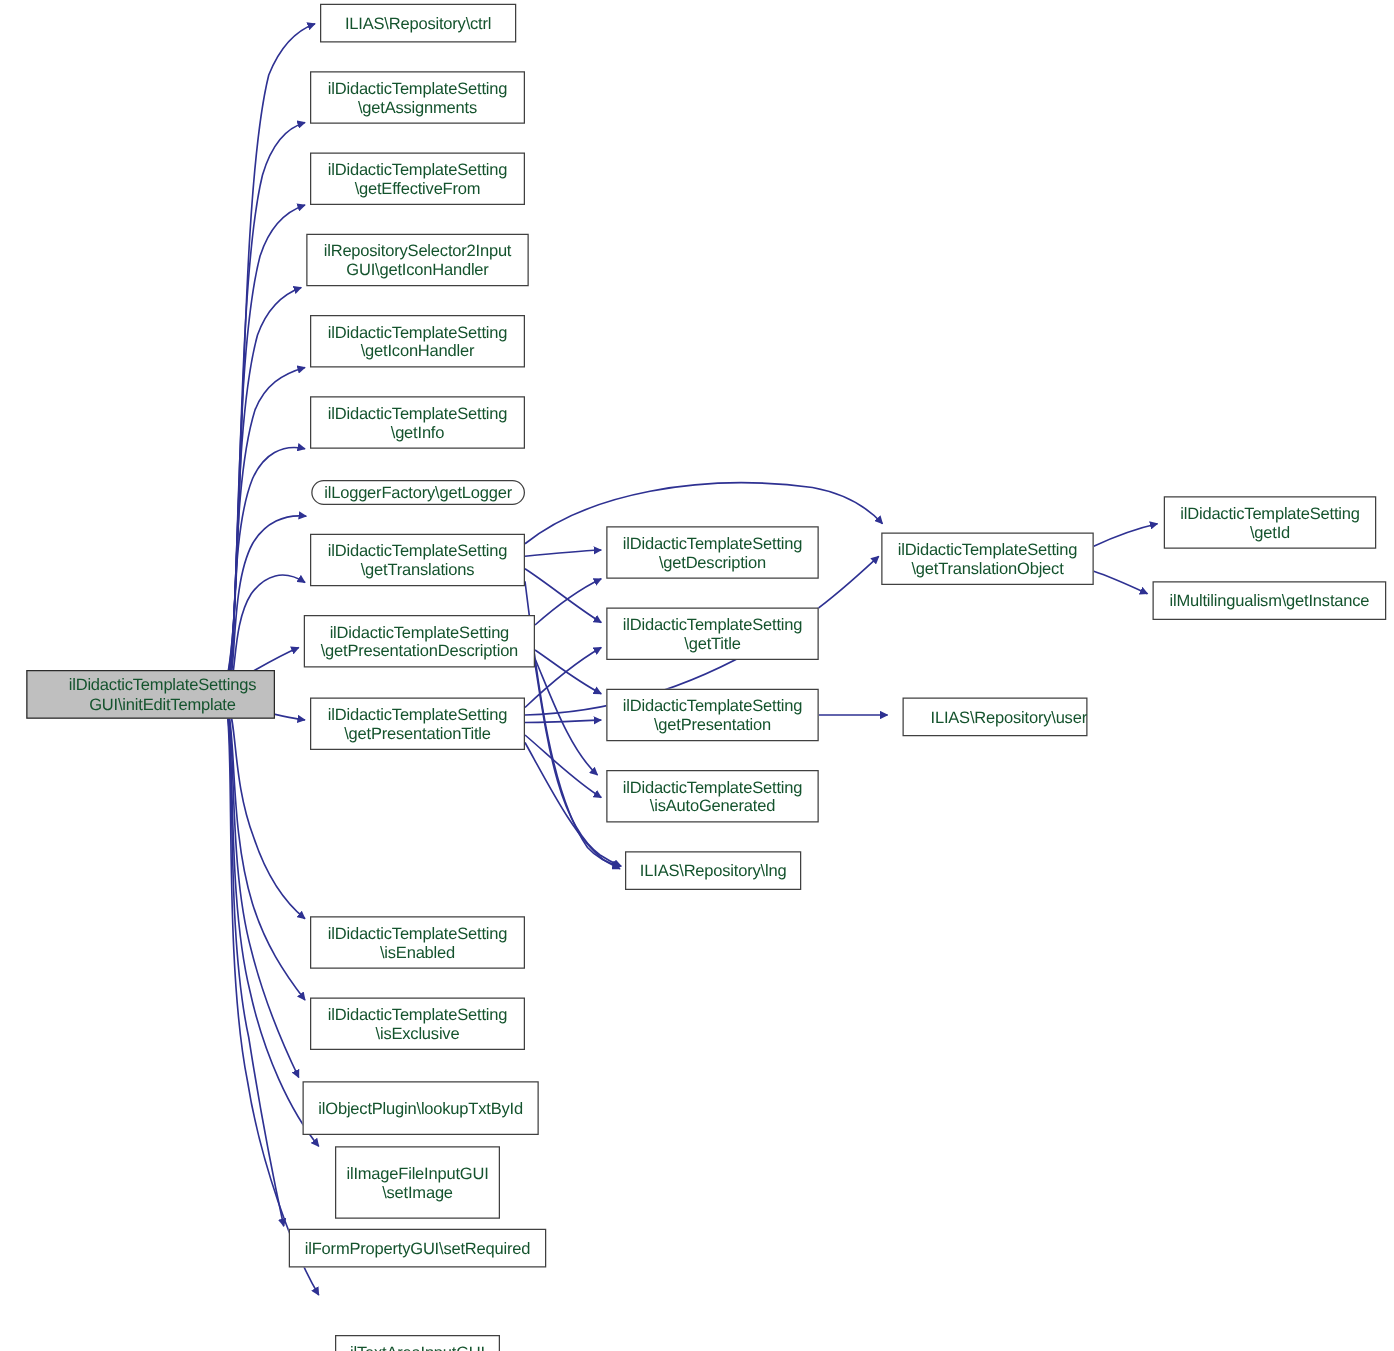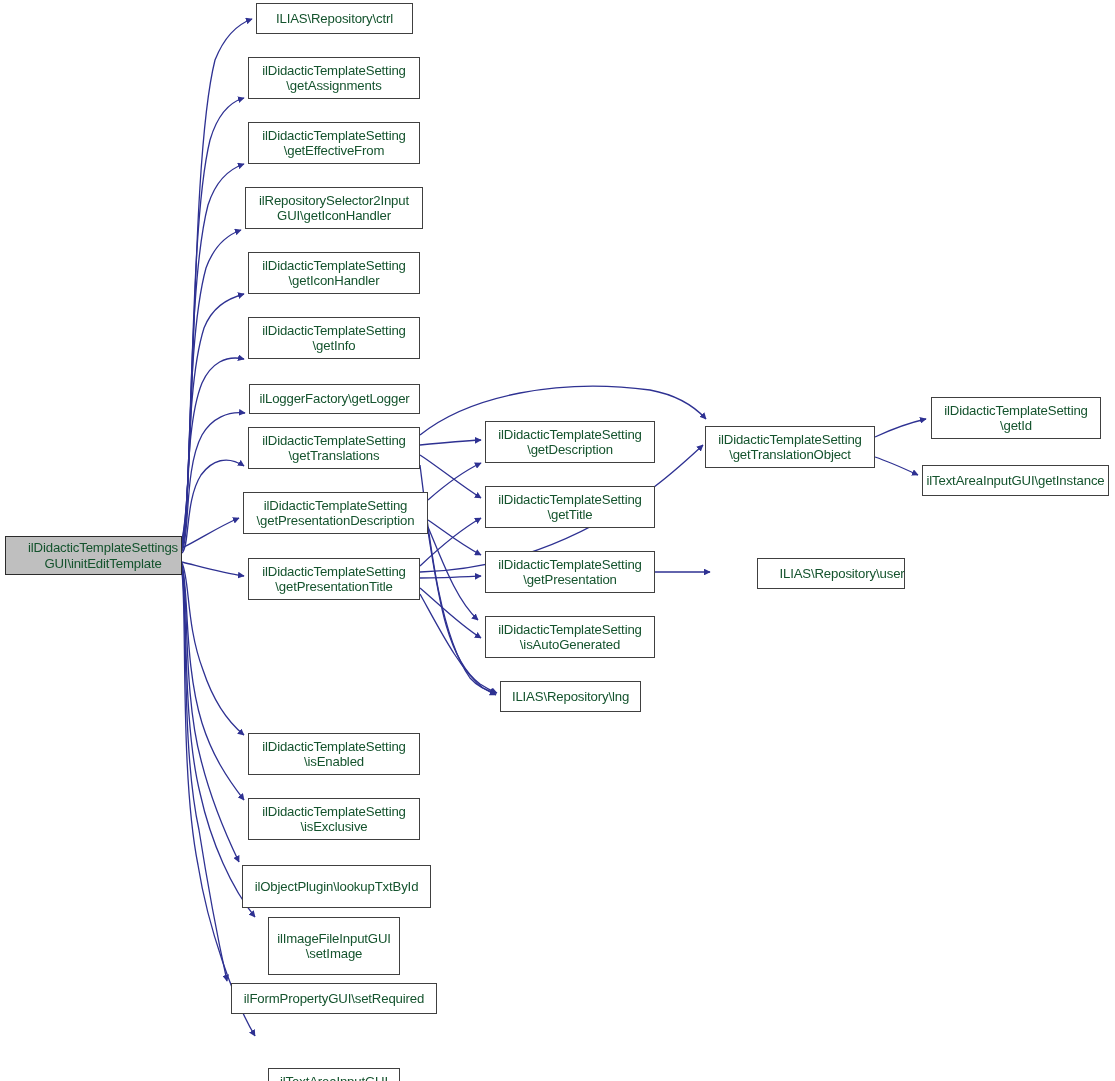--- a/index.html
+++ b/index.html
@@ -86,34 +86,34 @@
         <path d="M420,588 C440,605 460,625 481,638" fill="none" stroke="#2e3192" stroke-width="1.3" marker-end="url(#arrow)"></path>
         <path d="M420,594 C440,630 460,670 483,688 C488,691 492,693 496,695" fill="none" stroke="#2e3192" stroke-width="1.3" marker-end="url(#arrow)"></path>
         <path d="M420,572 C505,570 580,540 650,490 C672,474 690,457 703,445" fill="none" stroke="#2e3192" stroke-width="1.3" marker-end="url(#arrow)"></path>
         <path d="M655,572 C672,572 690,572 710,572" fill="none" stroke="#2e3192" stroke-width="1.3" marker-end="url(#arrow)"></path>
         <path d="M875,437 C890,430 908,423 926,419" fill="none" stroke="#2e3192" stroke-width="1.3" marker-end="url(#arrow)"></path>
         <path d="M875,457 C890,462 905,469 918,475" fill="none" stroke="#2e3192" stroke-width="1.3" marker-end="url(#arrow)"></path>
       </g>
   </svg>
 
   <div id="nodes">
-      <div class="node root" style="left: 5px; top: 536px; width: 177px; height: 39px; padding-left: 22px;">ilDidacticTemplateSettings
+      <div class="node root" style="left: 21px; top: 536px; width: 199px; height: 39px; padding-left: 22px;">ilDidacticTemplateSettings
 GUI\initEditTemplate</div>
       <div class="node" style="left: 256px; top: 3px; width: 157px; height: 31px;">ILIAS\Repository\ctrl</div>
       <div class="node" style="left: 248px; top: 57px; width: 172px; height: 42px;">ilDidacticTemplateSetting
 \getAssignments</div>
       <div class="node" style="left: 248px; top: 122px; width: 172px; height: 42px;">ilDidacticTemplateSetting
 \getEffectiveFrom</div>
       <div class="node" style="left: 245px; top: 187px; width: 178px; height: 42px;">ilRepositorySelector2Input
 GUI\getIconHandler</div>
       <div class="node" style="left: 248px; top: 252px; width: 172px; height: 42px;">ilDidacticTemplateSetting
 \getIconHandler</div>
       <div class="node" style="left: 248px; top: 317px; width: 172px; height: 42px;">ilDidacticTemplateSetting
 \getInfo</div>
-      <div class="node" style="left: 249px; top: 384px; width: 171px; height: 30px;">ilLoggerFactory\getLogger</div>
+      <div class="node" style="left: 249px; top: 384px; width: 171px; height: 20px; border-radius: 10px;">ilLoggerFactory\getLogger</div>
       <div class="node" style="left: 248px; top: 427px; width: 172px; height: 42px;">ilDidacticTemplateSetting
 \getTranslations</div>
       <div class="node" style="left: 243px; top: 492px; width: 185px; height: 42px;">ilDidacticTemplateSetting
 \getPresentationDescription</div>
       <div class="node" style="left: 248px; top: 558px; width: 172px; height: 42px;">ilDidacticTemplateSetting
 \getPresentationTitle</div>
       <div class="node" style="left: 248px; top: 733px; width: 172px; height: 42px;">ilDidacticTemplateSetting
 \isEnabled</div>
       <div class="node" style="left: 248px; top: 798px; width: 172px; height: 42px;">ilDidacticTemplateSetting
 \isExclusive</div>
@@ -127,19 +127,19 @@
 \getDescription</div>
       <div class="node" style="left: 485px; top: 486px; width: 170px; height: 42px;">ilDidacticTemplateSetting
 \getTitle</div>
       <div class="node" style="left: 485px; top: 551px; width: 170px; height: 42px;">ilDidacticTemplateSetting
 \getPresentation</div>
       <div class="node" style="left: 485px; top: 616px; width: 170px; height: 42px;">ilDidacticTemplateSetting
 \isAutoGenerated</div>
       <div class="node" style="left: 500px; top: 681px; width: 141px; height: 31px;">ILIAS\Repository\lng</div>
       <div class="node" style="left: 705px; top: 426px; width: 170px; height: 42px;">ilDidacticTemplateSetting
 \getTranslationObject</div>
-      <div class="node" style="left: 757px; top: 558px; width: 148px; height: 31px; padding-left: 25px;">ILIAS\Repository\user</div>
+      <div class="node" style="left: 722px; top: 558px; width: 148px; height: 31px; padding-left: 25px;">ILIAS\Repository\user</div>
       <div class="node" style="left: 931px; top: 397px; width: 170px; height: 42px;">ilDidacticTemplateSetting
 \getId</div>
-      <div class="node" style="left: 922px; top: 465px; width: 187px; height: 31px;">ilTextAreaInputGUI\getInstance</div>
+      <div class="node" style="left: 922px; top: 465px; width: 187px; height: 31px;">ilMultilingualism\getInstance</div>
     </div>
 
 </div>
 
 </body></html>

